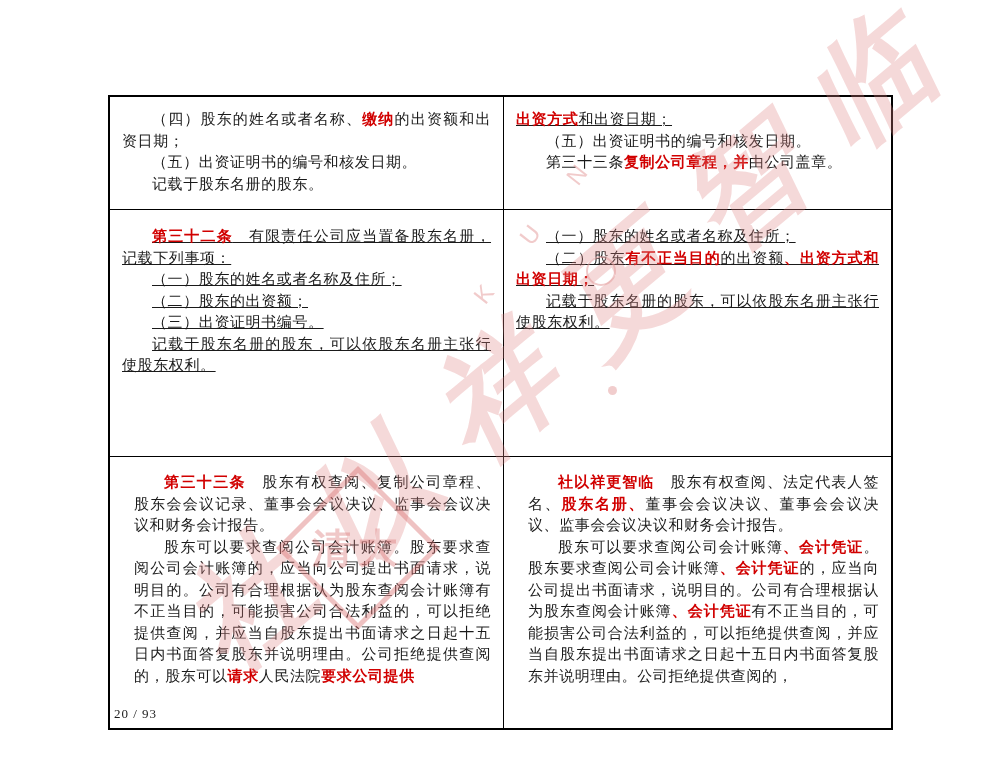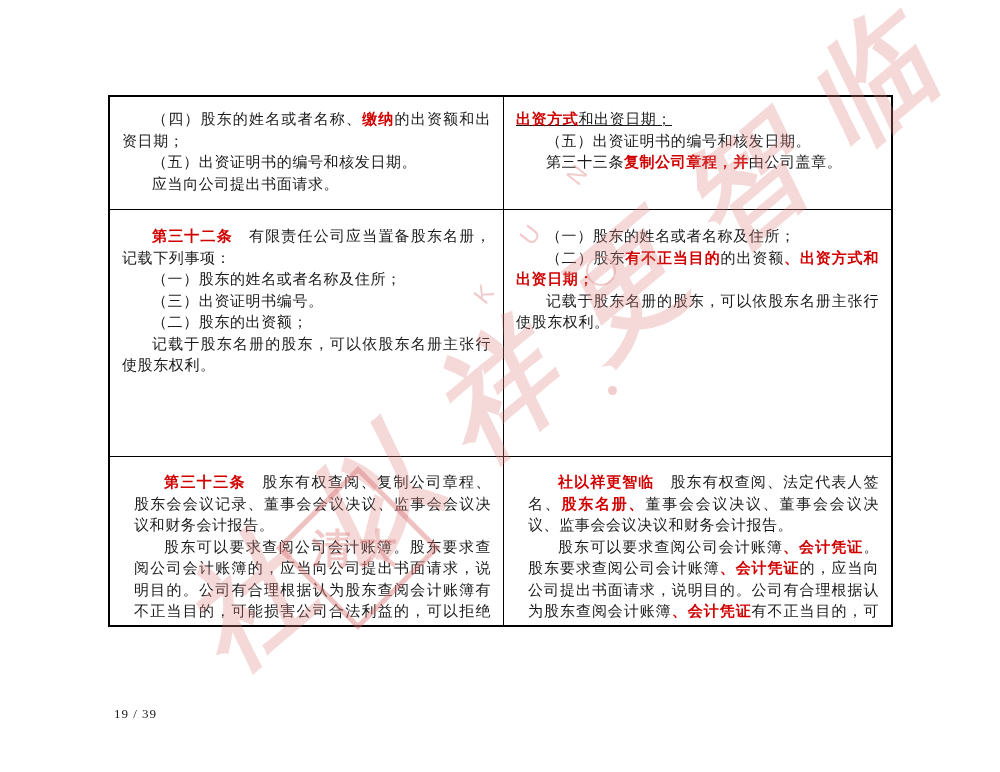--- a/index.html
+++ b/index.html
@@ -5,41 +5,41 @@
   html,body{margin:0;padding:0;}
   body{
     width:1000px;height:772px;position:relative;background:#ffffff;
     font-family:"Liberation Serif","DejaVu Serif",serif;
     overflow:hidden;
   }
   .page{position:absolute;inset:0;background:#fff;}
 
   
   .law-table{
-    position:absolute;left:108px;top:95px;width:785px;height:532px;
+    position:absolute;left:108px;top:95px;width:785px;height:635px;
     border:2px solid #000;box-sizing:border-box;
     display:grid;
     grid-template-columns:394px 1fr;
     grid-template-rows:113px 247px 1fr;
     background:transparent;
   }
   .cell{
     box-sizing:border-box;
     border-right:1.5px solid #000;
     border-bottom:1.5px solid #000;
     padding:12px 12px 0 12px;
     font-size:15px;line-height:21.5px;
     color:#1a1a1a;
     text-align:justify;
     letter-spacing:0.6px;
     overflow:hidden;
   }
   .cell:nth-child(2n){border-right:none;}
   .cell:nth-child(n+5){border-bottom:none;}
-  .cell:nth-child(3),.cell:nth-child(4){padding-top:16px;}
+  .cell:nth-child(3),.cell:nth-child(4){padding-top:16px;text-decoration:underline;}
   .cell:nth-child(5),.cell:nth-child(6){padding-top:15px;margin-left:12px;}
   .para{text-indent:2em;margin:0;}
   .para.noindent{text-indent:0;text-decoration:underline;}
   .run-r{color:#d10000;font-weight:bold;}
 
   
   .page-num{
     position:absolute;left:114px;top:706px;
     font-size:13px;color:#1a1a1a;letter-spacing:1px;
   }
@@ -82,32 +82,32 @@
 </style>
 </head>
 <body>
 
 <div class="page">
 
   <div class="law-table">
       <div class="cell">
         <p class="para"><span>（四）股东的姓名或者名称、</span><span class="run-r">缴纳</span><span>的出资额和出资日期；</span></p>
         <p class="para"><span>（五）出资证明书的编号和核发日期。</span></p>
-        <p class="para"><span>应当向公司提出书面请求。</span></p>
+        <p class="para"><span>记载于股东名册的股东。</span></p>
       </div>
       <div class="cell">
         <p class="para noindent"><span class="run-r">出资方式</span><span>和出资日期；</span></p>
         <p class="para"><span>（五）出资证明书的编号和核发日期。</span></p>
         <p class="para"><span>第三十三条</span><span class="run-r">复制公司章程，并</span><span>由公司盖章。</span></p>
       </div>
       <div class="cell">
         <p class="para"><span class="run-r">第三十二条</span><span>　有限责任公司应当置备股东名册，记载下列事项：</span></p>
         <p class="para"><span>（一）股东的姓名或者名称及住所；</span></p>
+        <p class="para"><span>（二）股东的出资额；</span></p>
         <p class="para"><span>（三）出资证明书编号。</span></p>
-        <p class="para"><span>（二）股东的出资额；</span></p>
         <p class="para"><span>记载于股东名册的股东，可以依股东名册主张行使股东权利。</span></p>
       </div>
       <div class="cell">
         <p class="para"><span>（一）股东的姓名或者名称及住所；</span></p>
         <p class="para"><span>（二）股东</span><span class="run-r">有不正当目的</span><span>的出资额</span><span class="run-r">、出资方式和出资日期；</span></p>
         <p class="para"><span>记载于股东名册的股东，可以依股东名册主张行使股东权利。</span></p>
       </div>
       <div class="cell">
         <p class="para"><span class="run-r">第三十三条</span><span>　股东有权查阅、复制公司章程、股东会会议记录、董事会会议决议、监事会会议决议和财务会计报告。</span></p>
         <p class="para"><span>股东可以要求查阅公司会计账簿。股东要求查阅公司会计账簿的，应当向公司提出书面请求，说明目的。公司有合理根据认为股东查阅会计账簿有不正当目的，可能损害公司合法利益的，可以拒绝提供查阅，并应当自股东提出书面请求之日起十五日内书面答复股东并说明理由。公司拒绝提供查阅的，股东可以</span><span class="run-r">请求</span><span>人民法院</span><span class="run-r">要求公司提供</span></p>
@@ -121,15 +121,15 @@
   <div class="wm">
     <div class="wm-script">社以祥更智临</div>
     <div class="wm-latin">K U N</div>
     <div class="wm-circle"></div>
     <div class="wm-dot"></div>
     <div class="wm-seal">
       <div class="wm-seal-text">清大</div>
     </div>
   </div>
 
-  <div class="page-num">19 / 39</div>
+  <div class="page-num">20 / 93</div>
 
 </div>
 
 </body></html>

